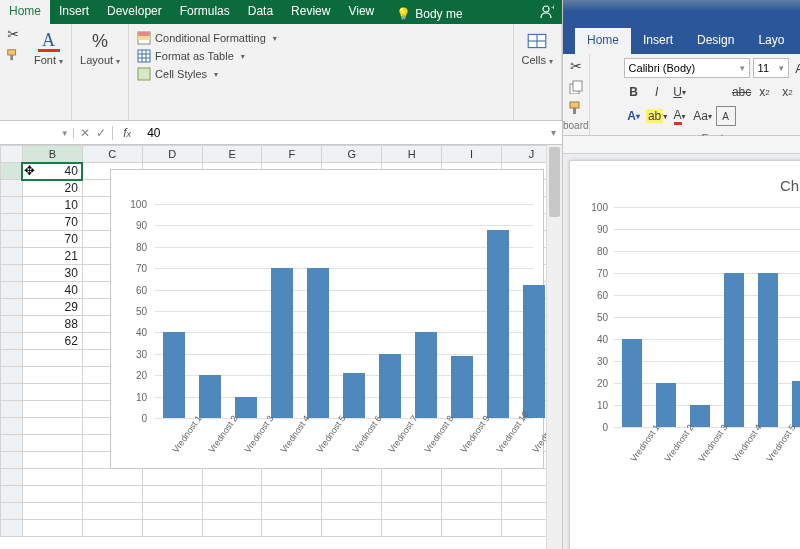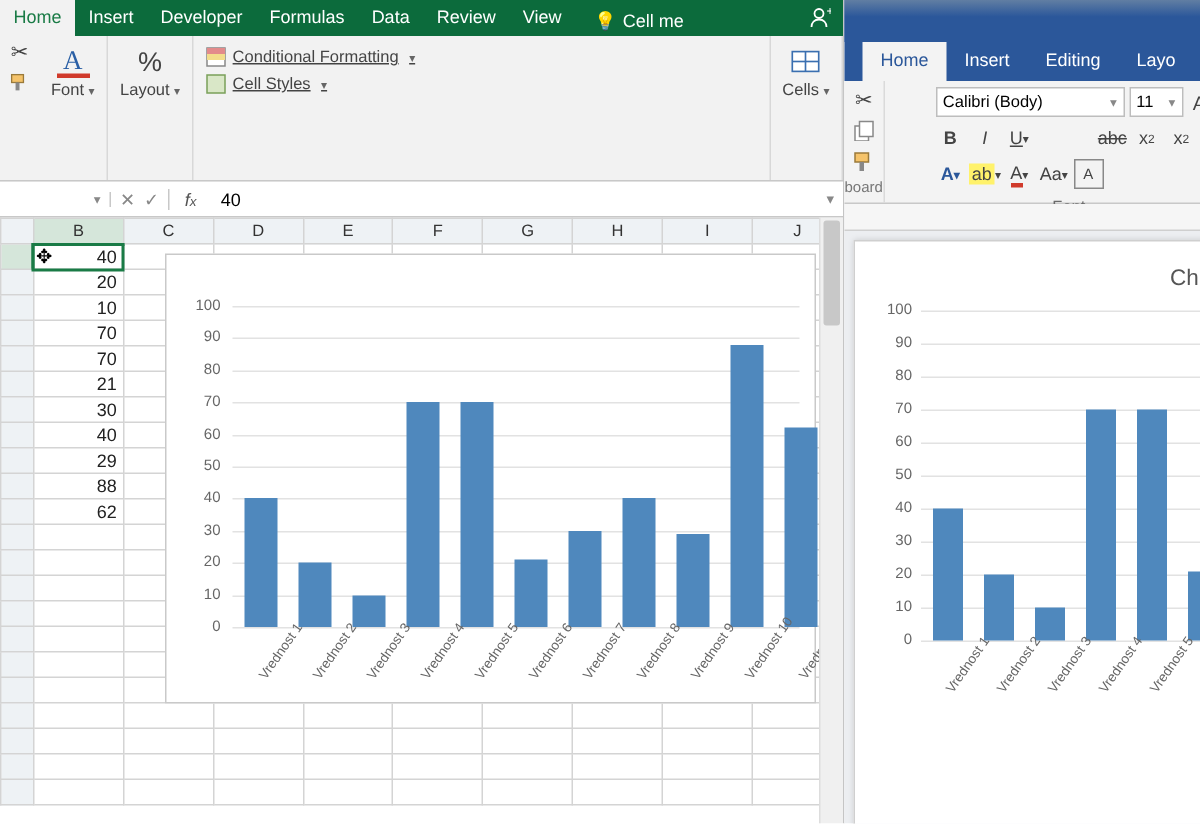--- a/index.html
+++ b/index.html
@@ -88,21 +88,21 @@
   <div class="xl-tabs">
     <div class="tab active">Home</div>
     <div class="tab">Insert</div>
     <div class="tab">Developer</div>
     <div class="tab">Formulas</div>
     <div class="tab">Data</div>
     <div class="tab">Review</div>
     <div class="tab">View</div>
     <div class="tab bulb">
       <span>💡</span>
-      <span>Cell me</span>
+      <span>Body me</span>
     </div>
     <div class="share">
       <svg width="16" height="16" viewBox="0 0 16 16">
           <circle cx="8" cy="5" r="3" fill="none" stroke="#fff" stroke-width="1.2"></circle>
           <path d="M3 14c0-3 2-5 5-5s5 2 5 5" fill="none" stroke="#fff" stroke-width="1.2"></path>
           <text x="13" y="6" font-size="8" fill="#fff">+</text>
         </svg>
     </div>
   </div>
 
@@ -122,28 +122,38 @@
       <div class="glabel"></div>
     </div>
     <div class="group">
       <div class="btn">
         <span class="big-icon" style="font-size:18px;color:#444;">%</span>
         <span class="dd">Layout</span>
       </div>
       <div class="glabel"></div>
     </div>
     <div class="group" style="flex:1;align-items:stretch;">
-      <div class="stack" style="padding:2px 0;text-decoration:underline;">
+      <div class="stack" style="padding:2px 0;">
         <div class="row-item dd">
           <svg width="14" height="14">
               <rect x="1" y="1" width="12" height="12" fill="#fff" stroke="#888"></rect>
               <rect x="1" y="1" width="12" height="4" fill="#e38b8b"></rect>
               <rect x="1" y="5" width="12" height="4" fill="#f3dd8b"></rect>
             </svg>
           <span>Conditional Formatting</span>
+        </div>
+        <div class="row-item dd">
+          <svg width="14" height="14">
+              <rect x="1" y="1" width="12" height="12" fill="#fff" stroke="#3a6fb0"></rect>
+              <line x1="1" y1="5" x2="13" y2="5" stroke="#3a6fb0"></line>
+              <line x1="1" y1="9" x2="13" y2="9" stroke="#3a6fb0"></line>
+              <line x1="5" y1="1" x2="5" y2="13" stroke="#3a6fb0"></line>
+              <line x1="9" y1="1" x2="9" y2="13" stroke="#3a6fb0"></line>
+            </svg>
+          <span>Format as Table</span>
         </div>
         <div class="row-item dd">
           <svg width="14" height="14">
               <rect x="1" y="1" width="12" height="12" fill="#d9e7c7" stroke="#7aa05a"></rect>
             </svg>
           <span>Cell Styles</span>
         </div>
       </div>
     </div>
     <div class="group">
@@ -517,21 +527,21 @@
       </div>
   </div>
 </div>
 
 <div class="word">
   <div class="wd-titlebar"></div>
   <div class="wd-tabs">
     <div style="width:12px;"></div>
     <div class="tab active">Home</div>
     <div class="tab">Insert</div>
-    <div class="tab">Editing</div>
+    <div class="tab">Design</div>
     <div class="tab">Layo</div>
   </div>
   <div class="wd-ribbon">
     <div class="wd-clip">
       <span style="font-size:14px;color:#444;">✂</span>
       <svg width="16" height="16">
           <rect x="2" y="4" width="9" height="10" fill="#fff" stroke="#888"></rect>
           <rect x="5" y="1" width="9" height="10" fill="#fff" stroke="#888"></rect>
         </svg>
       <svg width="16" height="16">

